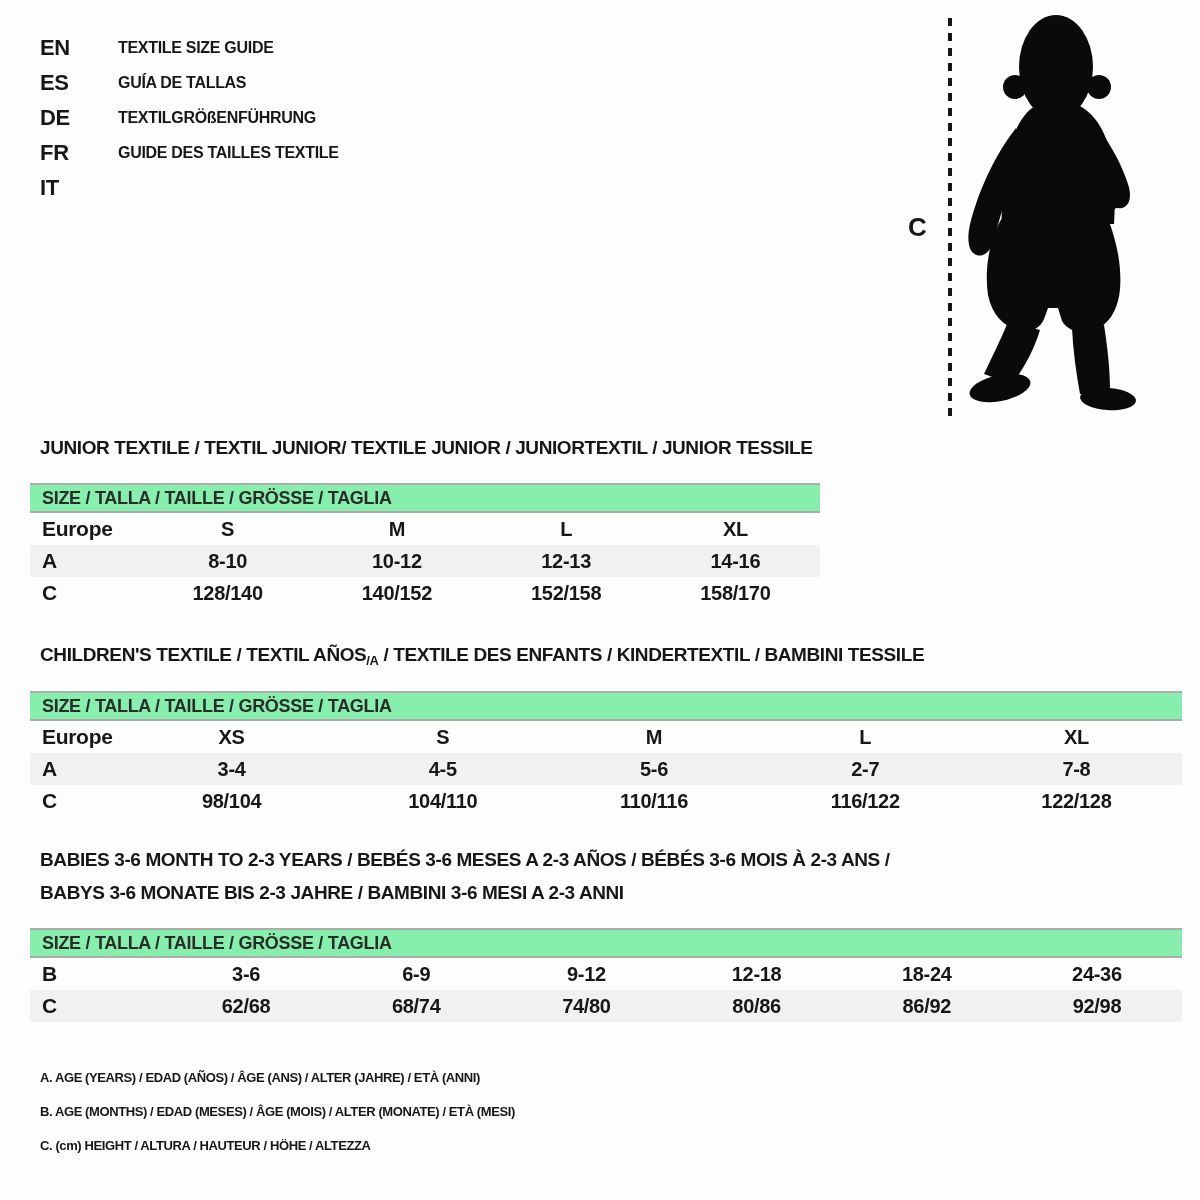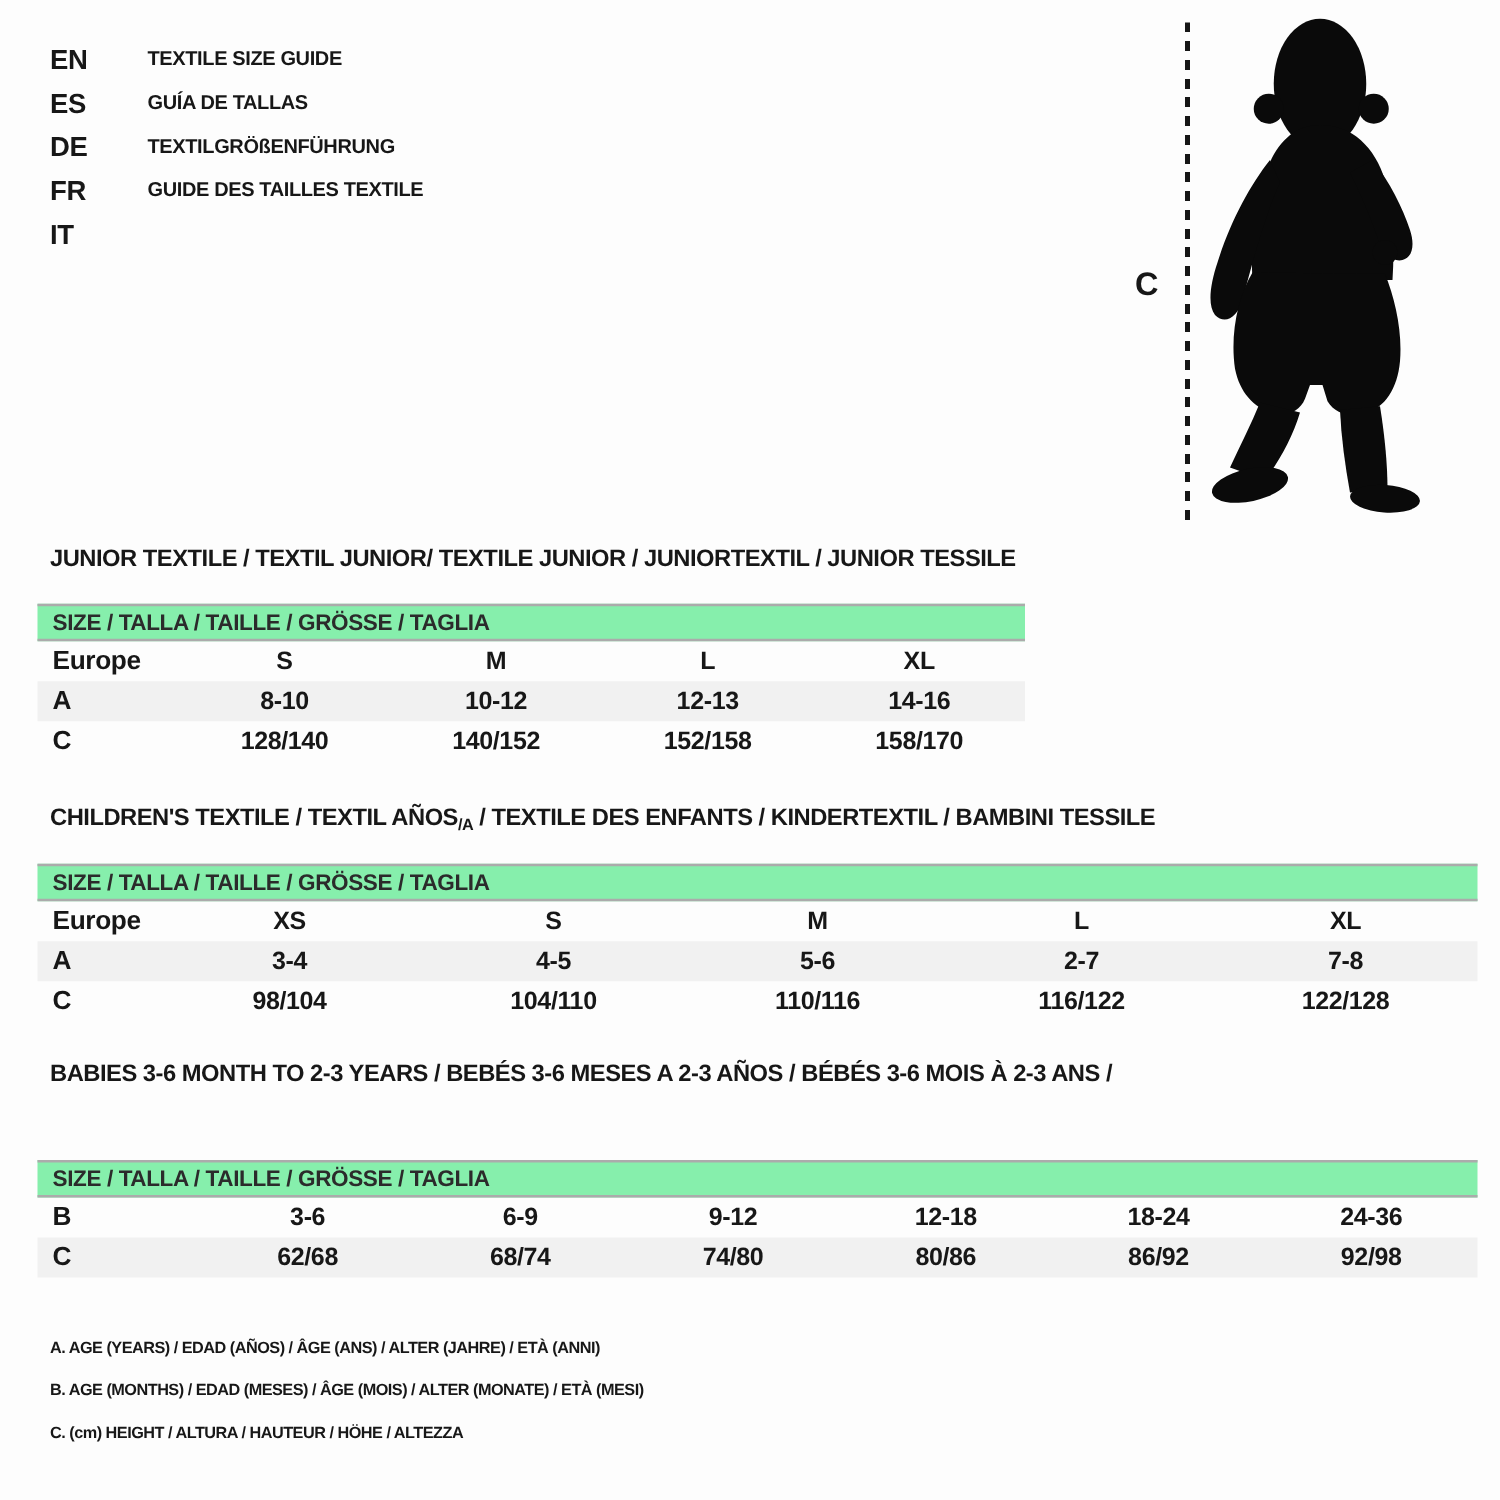--- a/index.html
+++ b/index.html
@@ -146,20 +146,21 @@
       <span class="t-label">C</span>
       <span class="t-cell">98/104</span>
       <span class="t-cell">104/110</span>
       <span class="t-cell">110/116</span>
       <span class="t-cell">116/122</span>
       <span class="t-cell">122/128</span>
     </div>
   </div>
 
   <div class="sec-title" style="top:849px">BABIES 3-6 MONTH TO 2-3 YEARS / BEBÉS 3-6 MESES A 2-3 AÑOS / BÉBÉS 3-6 MOIS À 2-3 ANS /</div>
+  <div class="sec-title" style="top:882px">BABYS 3-6 MONATE BIS 2-3 JAHRE / BAMBINI 3-6 MESI A 2-3 ANNI</div>
   <div class="table babies w-wide" style="top:928px">
     <div class="bar">
       <span>SIZE / TALLA / TAILLE / GRÖSSE / TAGLIA</span>
     </div>
     <div class="t-row">
       <span class="t-label">B</span>
       <span class="t-cell">3-6</span>
       <span class="t-cell">6-9</span>
       <span class="t-cell">9-12</span>
       <span class="t-cell">12-18</span>

